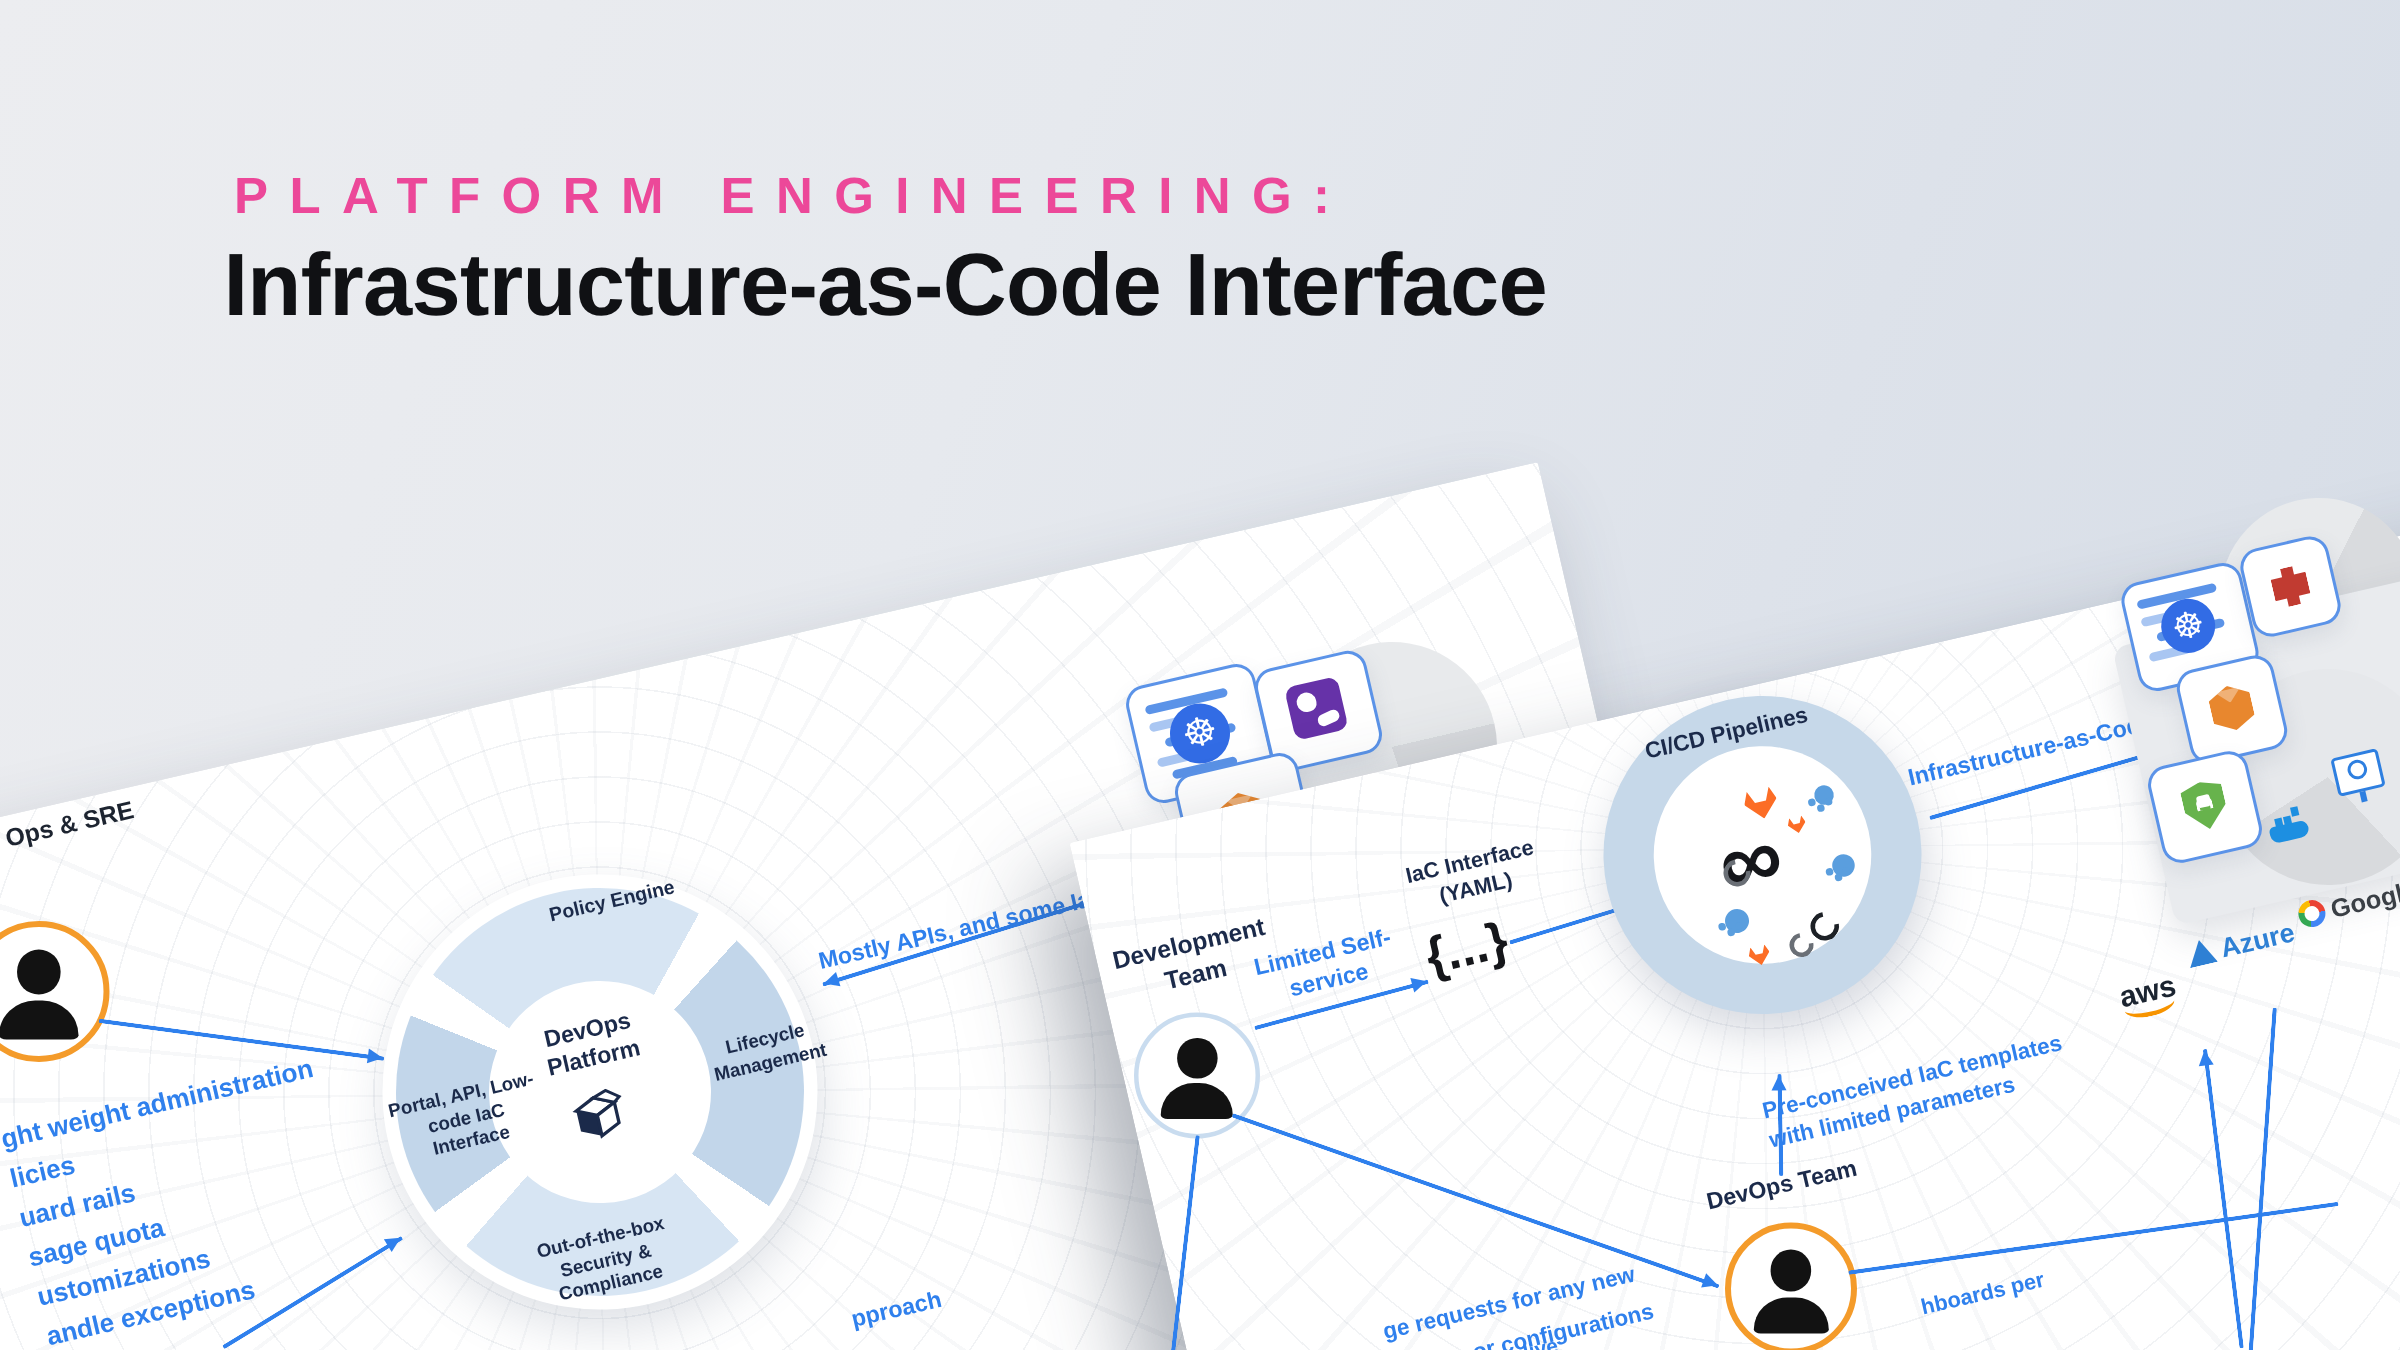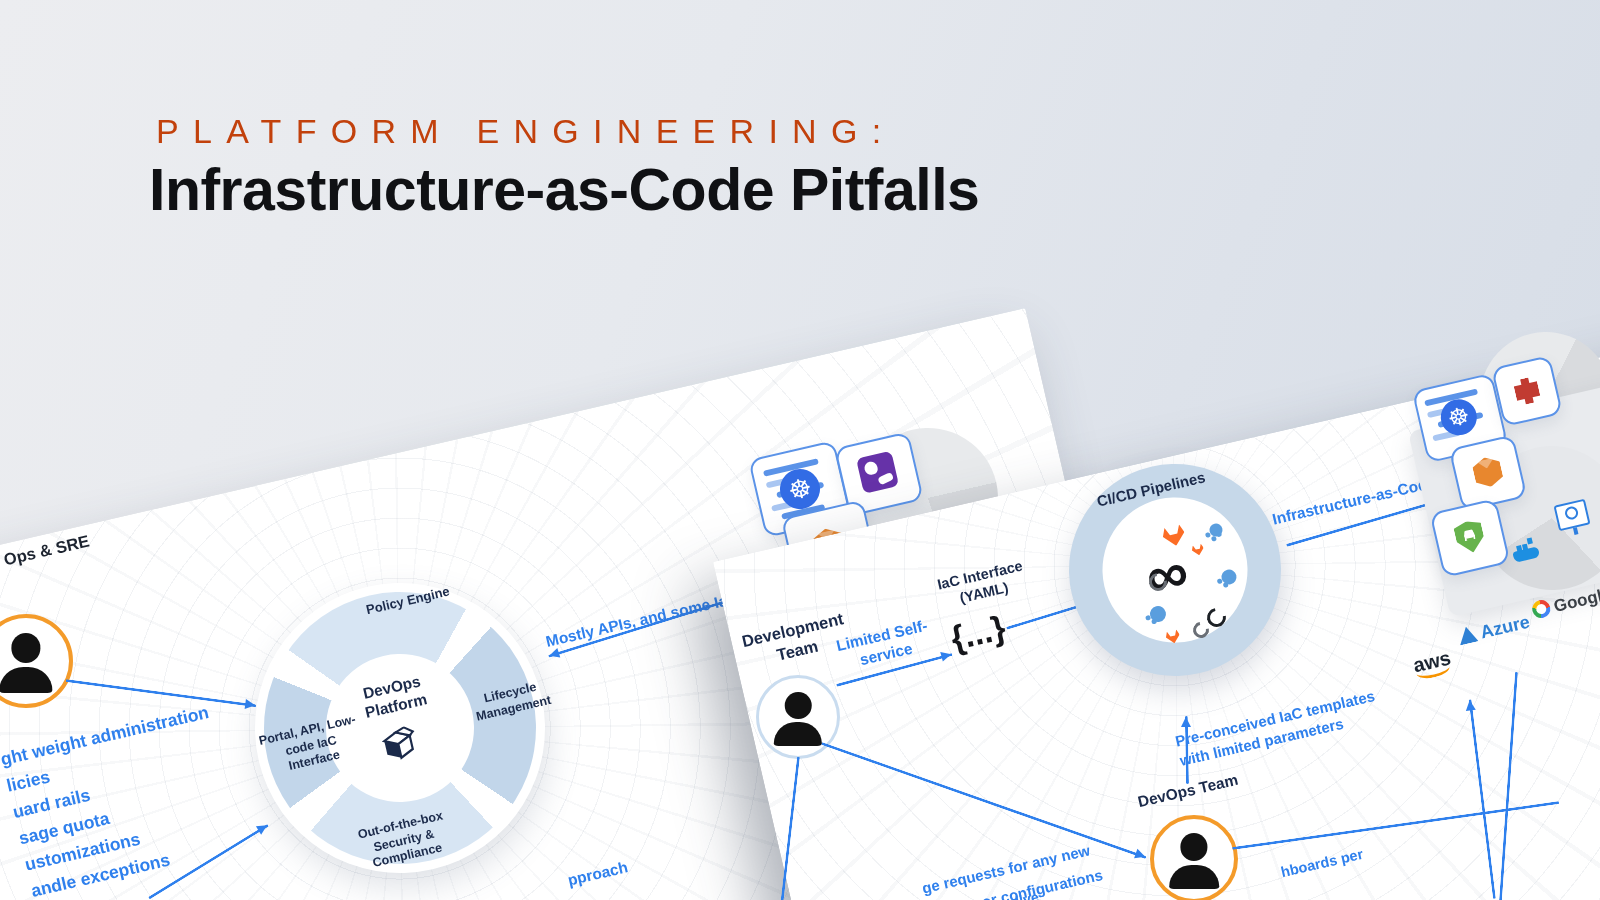--- a/index.html
+++ b/index.html
@@ -7,21 +7,21 @@
     width:1600px;height:900px;overflow:hidden;position:relative;
     font-family:"Liberation Sans","DejaVu Sans",sans-serif;
     background:linear-gradient(112deg,#ecedf0 0%,#e6e9ee 38%,#dde2ea 68%,#d5dce6 100%);
   }
   .abs{position:absolute;}
   .ctr{transform:translate(-50%,-50%) rotate(-13deg);}
   .tl{transform-origin:0 0;transform:rotate(-13deg);}
   .noint{user-select:none;}
 
   
-  .kicker{left:156px;top:112px;font-size:34px;font-weight:400;color:#c2410c;letter-spacing:.42em;white-space:nowrap;}
+  .kicker{left:156px;top:112px;font-size:34px;font-weight:700;color:#ec4899;letter-spacing:.42em;white-space:nowrap;}
   .maintitle{left:149px;top:156px;font-size:59px;font-weight:800;color:#101114;letter-spacing:-.5px;white-space:nowrap;}
 
   
   .card{position:absolute;background:#fff;transform-origin:0 0;transform:rotate(-13deg);border-radius:2px;}
   .card.left{
     left:-300px;top:614px;width:1360px;height:1100px;z-index:1;
     box-shadow:-18px 26px 55px rgba(55,65,85,.30);
     background-image:
       repeating-radial-gradient(circle at 656px 269px,rgba(120,135,155,.10) 0 1px,transparent 1px 30px),
       repeating-conic-gradient(from 0deg at 656px 269px,rgba(120,135,155,.06) 0deg .5deg,transparent .5deg 6deg);
@@ -107,21 +107,21 @@
     background:conic-gradient(#ea4335 0 25%,#4285f4 25% 55%,#34a853 55% 80%,#fbbc05 80% 100%);position:relative;}
   .gball::after{content:'';position:absolute;left:4px;top:4px;width:10px;height:10px;border-radius:50%;background:#fff;}
 </style>
 </head>
 <body>
 
 <div class="card left"></div>
 <div class="card right"></div>
 
 <div class="abs kicker zT noint">PLATFORM ENGINEERING:</div>
-<div class="abs maintitle zT noint">Infrastructure-as-Code Pitfalls</div>
+<div class="abs maintitle zT noint">Infrastructure-as-Code Interface</div>
 
 <div class="abs tl dark zL" style="left:2px;top:551px;font-size:16.5px;">Ops &amp; SRE</div>
 <div class="person ring-orange zL" style="left:-21px;top:614px;width:86px;height:86px;z-index:2;">
   <div class="head"></div>
   <div class="torso"></div>
 </div>
 <div class="arrow hr zL" style="left:66px;top:679px;width:192px;transform:rotate(7.6deg);"></div>
 
 <div class="abs tl zL blue" style="left:-2px;top:747px;font-size:17.5px;line-height:27px;white-space:nowrap;">
   <div>ght weight administration</div>

